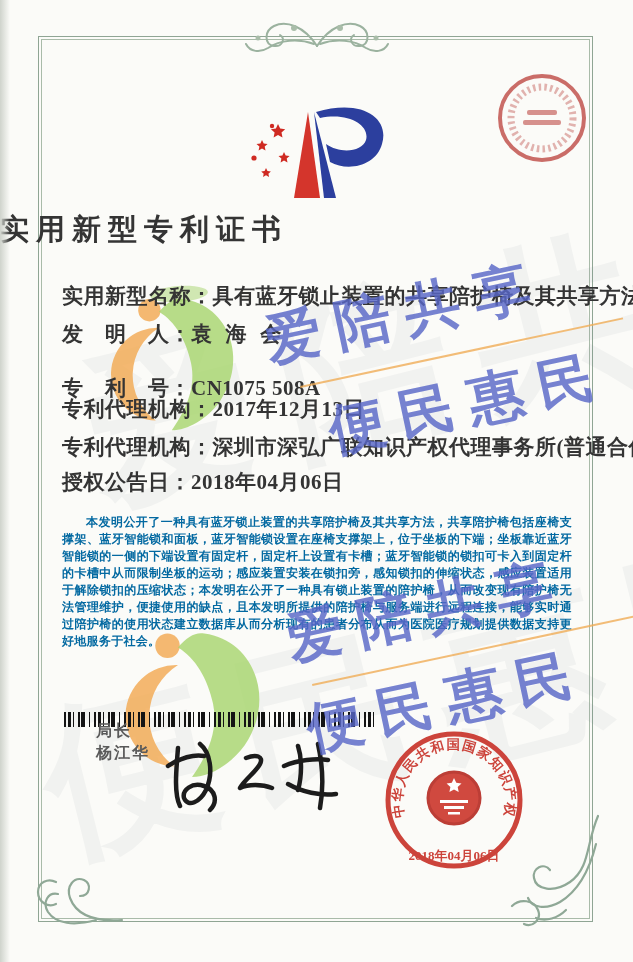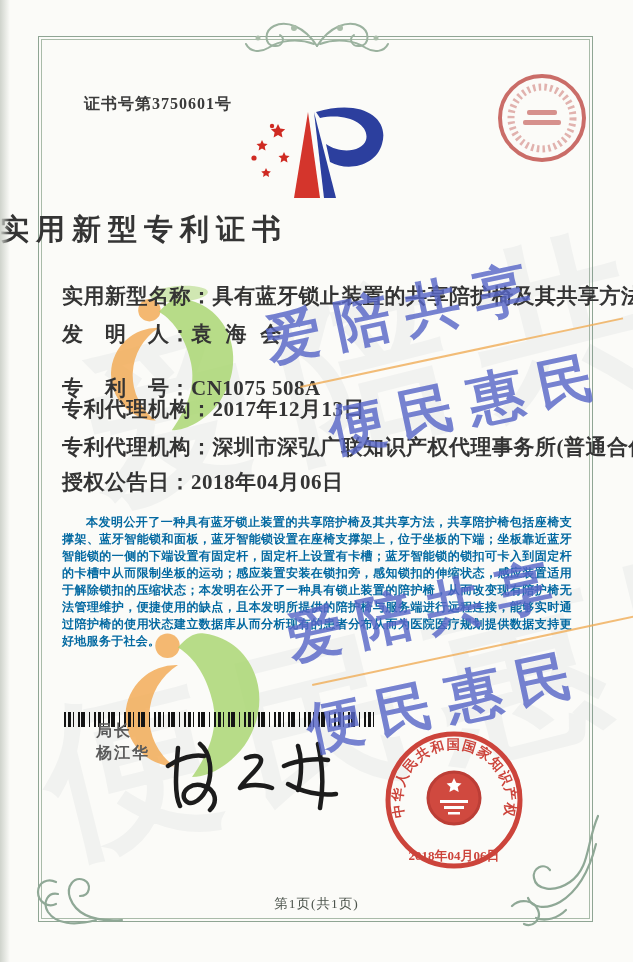--- a/index.html
+++ b/index.html
@@ -109,21 +109,20 @@
     <path d="M55,10 C84,14 96,48 78,74 C70,85 58,92 48,92 C58,78 63,64 60,50 C57,36 50,24 40,18 C45,12 50,9 55,10 Z" fill="#a6d46c" opacity=".8"></path>
   </svg>
   <div class="hl-ellipse" style="left:150px;top:286px;width:58px;height:16px;"></div>
 
   <svg class="heart" style="left:108px;top:616px;" width="175" height="175" viewBox="0 0 100 100">
     <circle cx="34" cy="17" r="7" fill="#f3a84f" opacity=".8"></circle>
     <path d="M40,28 A35,35 0 0 0 38,86 A27,27 0 0 1 40,28 Z" fill="#f3a84f" opacity=".8"></path>
     <path d="M55,10 C84,14 96,48 78,74 C70,85 58,92 48,92 C58,78 63,64 60,50 C57,36 50,24 40,18 C45,12 50,9 55,10 Z" fill="#a6d46c" opacity=".8"></path>
   </svg>
 
-  <div class="cert-number">证书号第3750601号</div>
 
   <svg class="stamp" width="96" height="96" viewBox="0 0 96 96">
     <circle cx="48" cy="48" r="42" fill="none" stroke="#c25550" stroke-width="4"></circle>
     <circle cx="48" cy="48" r="31" fill="none" stroke="#c86b66" stroke-width="7" stroke-dasharray="2.5 3.2" opacity=".6"></circle>
     <rect x="33" y="40" width="30" height="5" rx="2" fill="#c25550" opacity=".75"></rect>
     <rect x="29" y="50" width="38" height="5" rx="2" fill="#c25550" opacity=".75"></rect>
   </svg>
 
   <svg class="logo" width="170" height="108" viewBox="0 0 170 108">
     <g fill="#cf2a22">
@@ -205,15 +204,14 @@
   </svg>
 
   <div class="wm" style="left:258px;top:306px;">爱陪共享</div>
   <div class="wm-line" style="left:300px;top:386px;width:330px;"></div>
   <div class="wm" style="left:322px;top:396px;">便民惠民</div>
 
   <div class="wm" style="left:280px;top:604px;">爱陪共享</div>
   <div class="wm-line" style="left:312px;top:684px;width:330px;"></div>
   <div class="wm" style="left:300px;top:694px;">便民惠民</div>
 
-  <div class="footer">第1页(共1页)</div>
 
 </div>
 
 </body></html>

